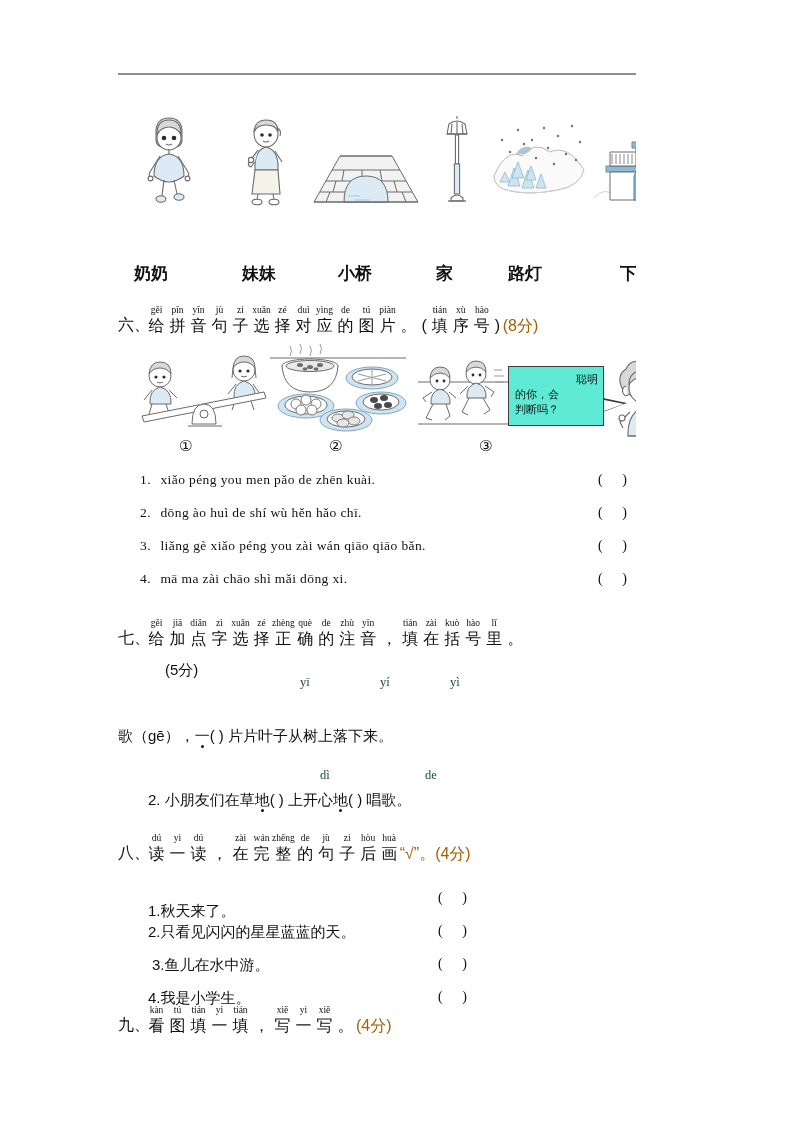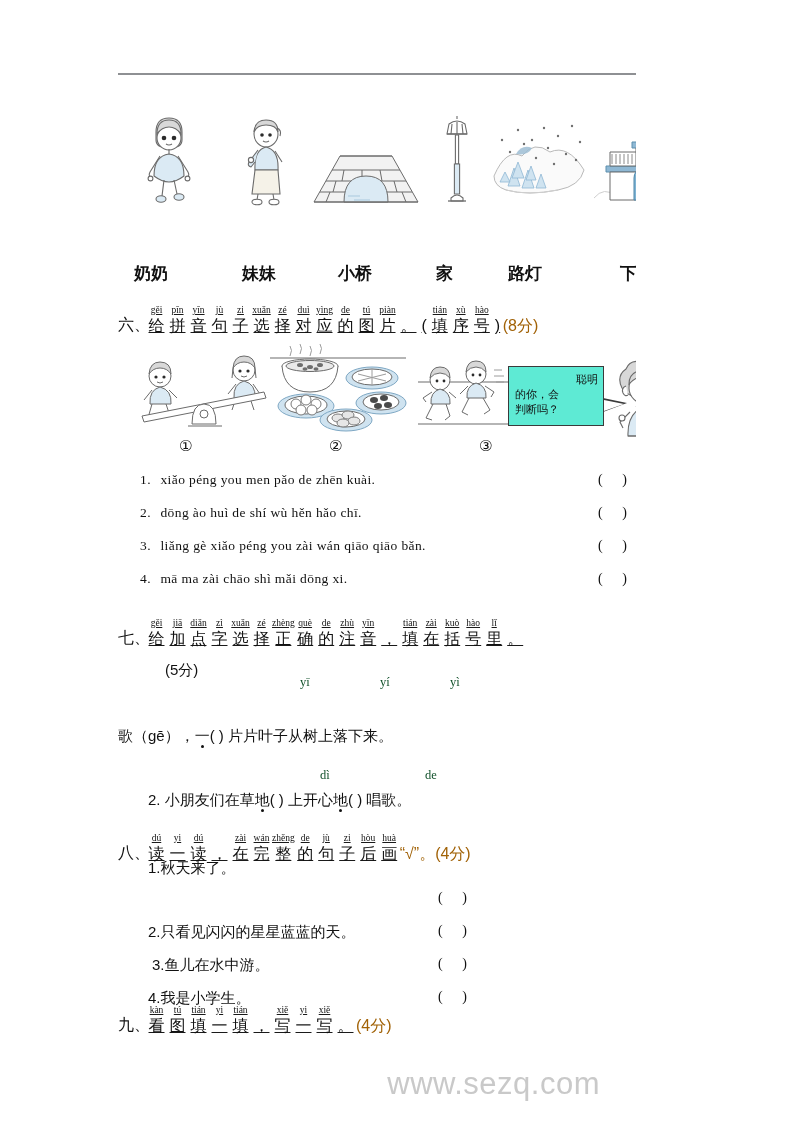--- a/index.html
+++ b/index.html
@@ -89,21 +89,20 @@
     white-space: nowrap;
     display: flex;
     align-items: flex-end;
   }
   .ruby {
     display: inline-flex;
     flex-direction: column;
     align-items: center;
     justify-content: flex-end;
     line-height: 1;
-    text-decoration: underline;
   }
   .ruby .py {
     font-family: "Liberation Serif", "DejaVu Serif", serif;
     font-size: 9.5px;
     color: #111;
     height: 12px;
     line-height: 12px;
     white-space: nowrap;
   }
   .ruby .hz {
@@ -788,21 +787,21 @@
           <span class="ruby">
             <span class="py">huà</span>
             <span class="hz">画</span>
           </span>
           <span class="plain-hz">“√”。</span>
           <span class="plain-hz">(4分)</span>
         </span>
     </div>
   </div>
 
-  <div class="q-line q-cjk" style="left:148px; top:859px;">
+  <div class="q-line q-cjk" style="left:148px; top:902px;">
     <span>1.</span><span>秋天来了。</span>
   </div>
   <div class="q-line paren" style="left:438px; top:890px;">(      )</div>
 
   <div class="q-line q-cjk" style="left:148px; top:923px;">
     <span>2.</span><span>只看见闪闪的星星蓝蓝的天。</span>
   </div>
   <div class="q-line paren" style="left:438px; top:923px;">(      )</div>
 
   <div class="q-line q-cjk" style="left:152px; top:956px;">
@@ -857,15 +856,14 @@
           </span>
           <span class="ruby">
             <span class="py"></span>
             <span class="hz">。</span>
           </span>
           <span class="plain-hz">(4分)</span>
         </span>
     </div>
   </div>
 
-  <div class="watermark">www.sezq.com</div>
 
 </div>
 
 </body></html>

